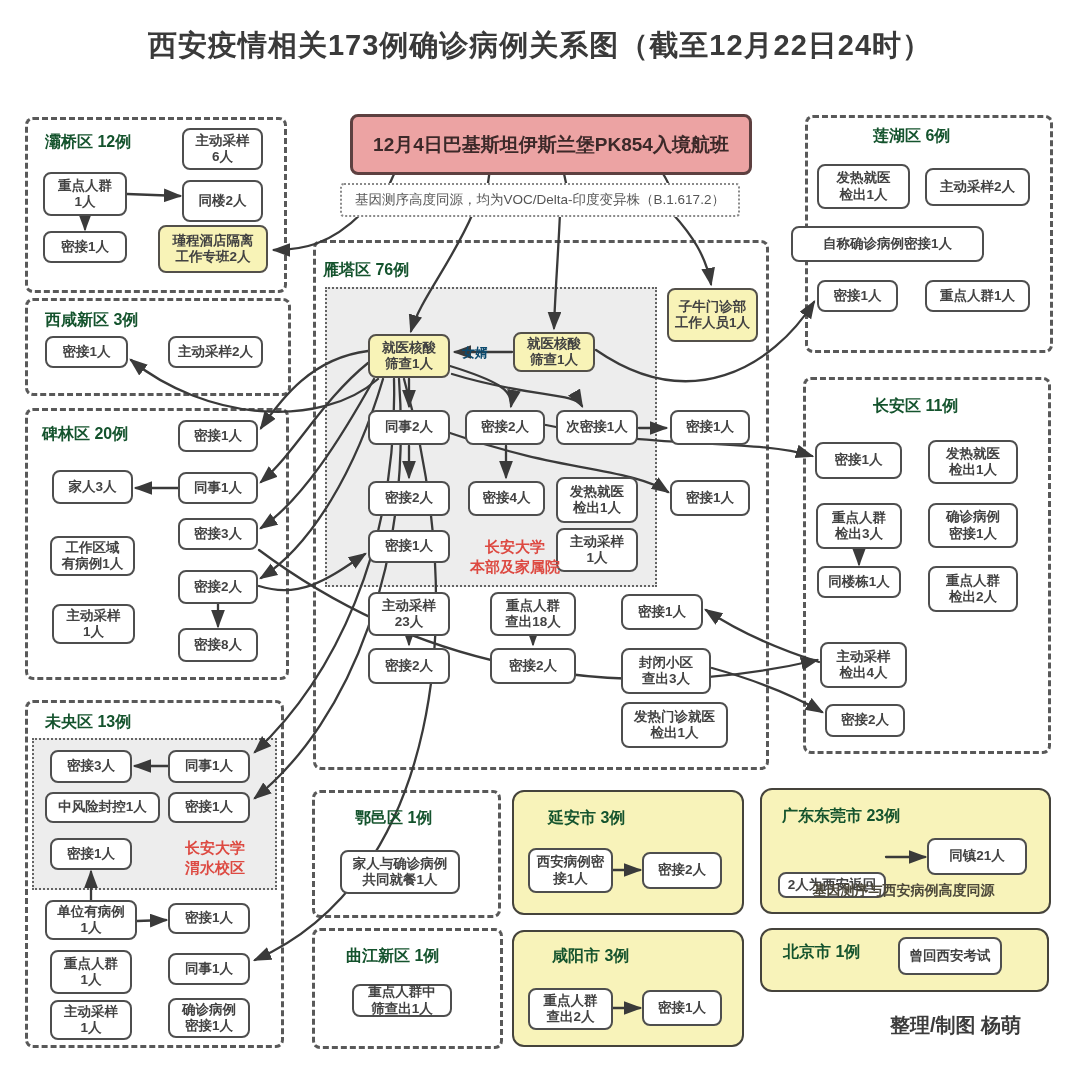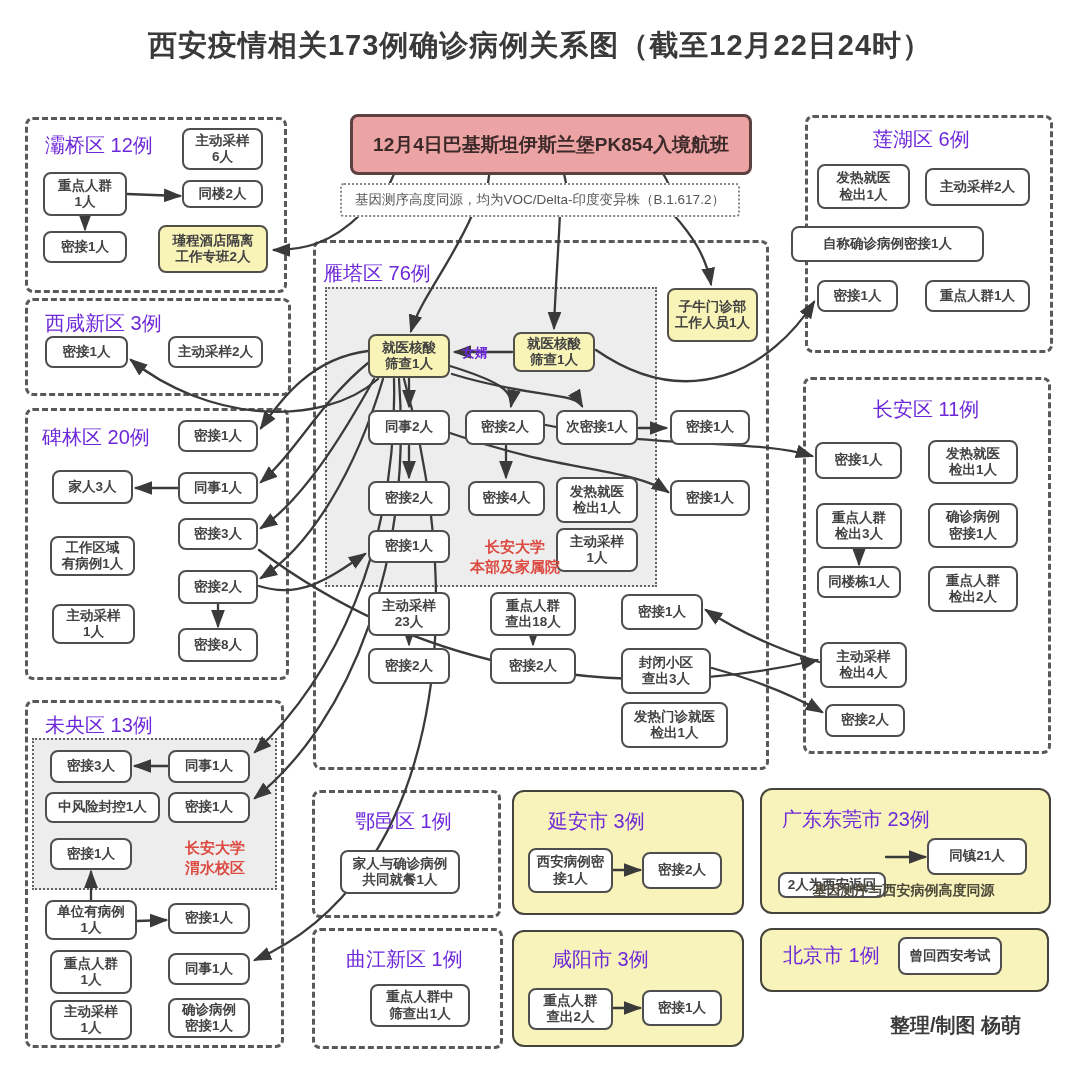--- a/index.html
+++ b/index.html
@@ -2,41 +2,41 @@
 <html><head>
 <meta charset="utf-8">
 <style>
   html,body{margin:0;padding:0;background:#fff}
   .canvas{position:relative;width:1080px;height:1076px;background:#fff;
     font-family:"Liberation Sans","DejaVu Sans",sans-serif;overflow:hidden}
   .main-title{position:absolute;top:26px;left:0;width:100%;text-align:center;
     font-size:29px;font-weight:bold;color:#3a3a3a;letter-spacing:1px;z-index:12}
   .region{position:absolute;border:3px dashed #595959;border-radius:8px;z-index:1}
   .region.yellow{border:2.5px solid #45433b;background:#f8f3ba;border-radius:12px}
-  .region-title{position:absolute;font-size:20px;font-weight:normal;color:#6d28d9;
+  .region-title{position:absolute;font-size:16px;font-weight:bold;color:#14532d;
     white-space:nowrap;z-index:11}
   .sub{position:absolute;border:2.5px dotted #636363;background:#ededed;z-index:2}
   .sublabel{position:absolute;font-size:15px;font-weight:bold;color:#dd4a42;
     white-space:pre-line;text-align:center;line-height:1.3;z-index:11}
   .node{position:absolute;background:#fff;border:2px solid #4e4e4e;border-radius:8px;
     display:flex;align-items:center;justify-content:center;text-align:center;
     font-size:13.5px;font-weight:600;color:#424242;white-space:pre-line;line-height:1.22;
     padding:2px;box-sizing:border-box;z-index:10}
   .node.yellow{background:#f8f3b7;border-color:#53504a}
   .flight{position:absolute;left:350px;top:114px;width:396px;height:55px;
     background:#eca3a3;border:3px solid #5d4040;border-radius:8px;display:flex;
     align-items:center;justify-content:center;font-size:19px;font-weight:bold;
     color:#3c2929;z-index:10;text-align:center}
   .gene{position:absolute;left:340px;top:183px;width:396px;height:30px;
     border:2px dotted #8a8a8a;border-radius:4px;display:flex;align-items:center;
     justify-content:center;font-size:13.5px;color:#555;background:#fff;z-index:10}
   .arrows{position:absolute;left:0;top:0;z-index:5;pointer-events:none}
   .credit{position:absolute;left:890px;top:1012px;font-size:20px;font-weight:bold;
     color:#3c3c3c;z-index:12}
-  .small-label{position:absolute;font-size:13px;font-weight:600;color:#6d28d9;z-index:11}
+  .small-label{position:absolute;font-size:13px;font-weight:600;color:#0c4a6e;z-index:11}
   .caption{position:absolute;font-size:14px;font-weight:bold;color:#4c483a;z-index:11;
     width:287px;text-align:center}
 </style>
 </head>
 <body>
 
 <div class="canvas">
 
   <div class="main-title">西安疫情相关173例确诊病例关系图（截至12月22日24时）</div>
 
@@ -78,21 +78,21 @@
 渭水校区</div>
   <div class="sublabel" style="left:460px;top:537px;width:110px">长安大学
 本部及家属院</div>
   <div class="small-label" style="left:462px;top:344px">女婿</div>
   <div class="caption" style="left:760px;top:882px">基因测序与西安病例高度同源</div>
 
   <div class="node" style="left:43px;top:172px;width:84px;height:44px">重点人群
 1人</div>
   <div class="node" style="left:182px;top:128px;width:81px;height:42px">主动采样
 6人</div>
-  <div class="node" style="left:182px;top:180px;width:81px;height:28px">同楼2人</div>
+  <div class="node" style="left:182px;top:180px;width:81px;height:42px">同楼2人</div>
   <div class="node" style="left:43px;top:231px;width:84px;height:32px">密接1人</div>
   <div class="node yellow" style="left:158px;top:225px;width:110px;height:48px">瑾程酒店隔离
 工作专班2人</div>
 
   <div class="node" style="left:45px;top:336px;width:83px;height:32px">密接1人</div>
   <div class="node" style="left:168px;top:336px;width:95px;height:32px">主动采样2人</div>
 
   <div class="node" style="left:178px;top:420px;width:80px;height:32px">密接1人</div>
   <div class="node" style="left:52px;top:470px;width:81px;height:34px">家人3人</div>
   <div class="node" style="left:178px;top:472px;width:80px;height:32px">同事1人</div>
@@ -172,21 +172,21 @@
   <div class="node" style="left:825px;top:704px;width:80px;height:33px">密接2人</div>
 
   <div class="node" style="left:340px;top:850px;width:120px;height:44px">家人与确诊病例
 共同就餐1人</div>
   <div class="node" style="left:528px;top:848px;width:85px;height:45px">西安病例密
 接1人</div>
   <div class="node" style="left:642px;top:852px;width:80px;height:37px">密接2人</div>
   <div class="node" style="left:778px;top:872px;width:108px;height:26px">2人为西安返回</div>
   <div class="node" style="left:927px;top:838px;width:100px;height:37px">同镇21人</div>
 
-  <div class="node" style="left:370px;top:984px;width:100px;height:43px">重点人群中
+  <div class="node" style="left:352px;top:984px;width:100px;height:33px">重点人群中
 筛查出1人</div>
   <div class="node" style="left:528px;top:988px;width:85px;height:42px">重点人群
 查出2人</div>
   <div class="node" style="left:642px;top:990px;width:80px;height:36px">密接1人</div>
   <div class="node" style="left:898px;top:937px;width:104px;height:38px">曾回西安考试</div>
 
   <svg class="arrows" width="1080" height="1076" viewBox="0 0 1080 1076">
     <defs>
       <marker id="ah" markerWidth="9" markerHeight="8" refX="7" refY="3" orient="auto">
         <path d="M0,0 L8,3 L0,6 z" fill="#3a3a3a"></path>

